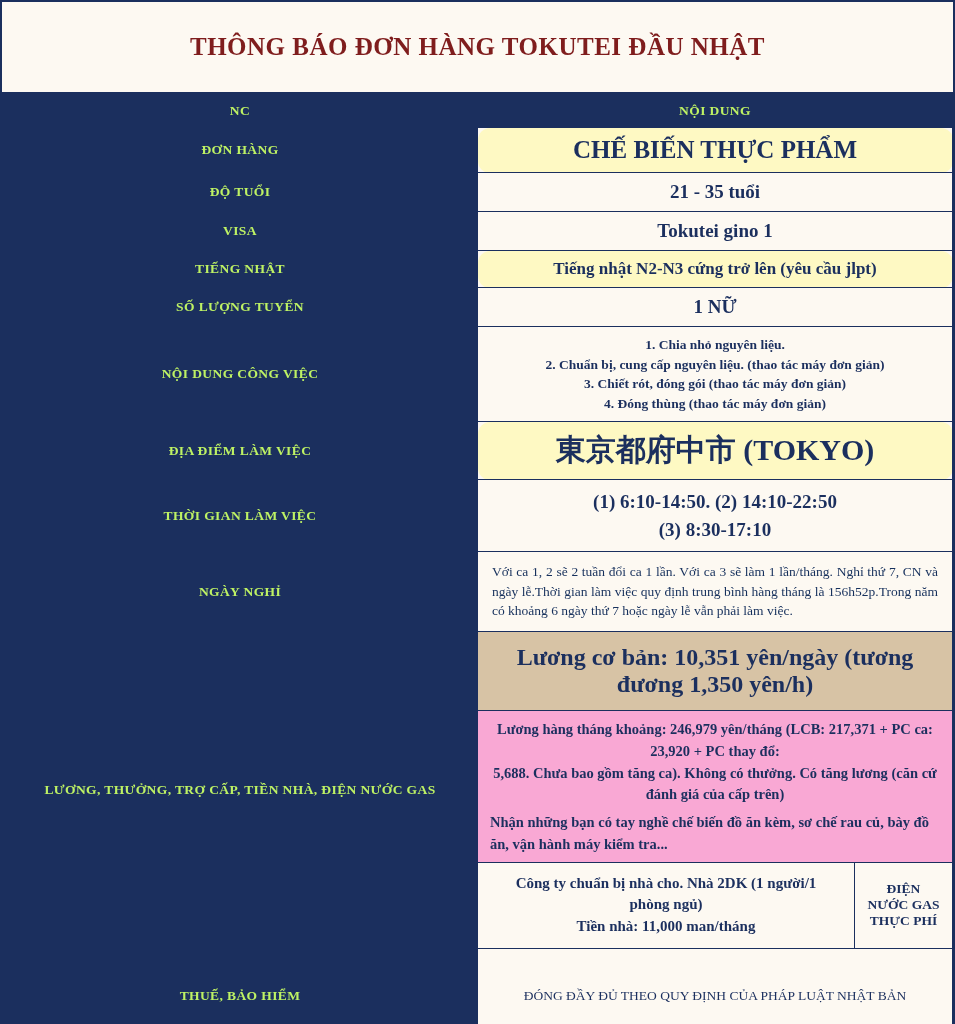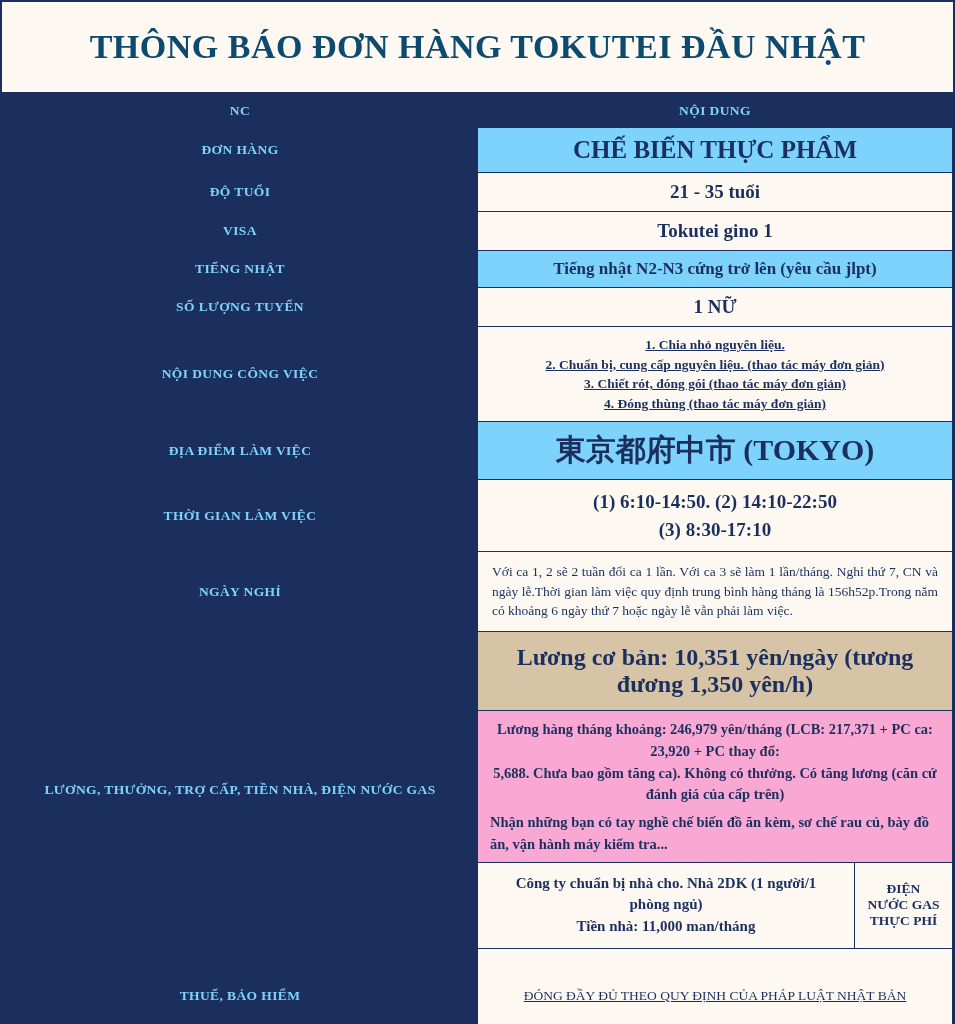--- a/index.html
+++ b/index.html
@@ -20,64 +20,64 @@
   }
   .title-bar {
     height: 90px;
     display: flex;
     align-items: center;
     justify-content: center;
     background: #fdf9f2;
     border-bottom: 2px solid #1b2f5e;
   }
   .title-bar .title {
-    font-size: 34px;
+    font-size: 25px;
     font-weight: bold;
     letter-spacing: 0.5px;
-    color: #0c4a6e;
+    color: #7f1d1d;
     text-align: center;
   }
   table.main {
     width: 100%;
     border-collapse: collapse;
     table-layout: fixed;
   }
   table.main td {
     border: 1px solid #1b2f5e;
     vertical-align: middle;
   }
   .lbl {
     width: 220px;
     background: #1b2f5e;
-    color: #7dd3fc;
+    color: #bef264;
     font-weight: bold;
     text-align: center;
     font-size: 13.5px;
     letter-spacing: 0.4px;
     padding: 8px 4px;
   }
   .val {
     text-align: center;
     padding: 8px 10px;
     font-size: 14px;
     color: #1b2f5e;
   }
   .cream { background: #fdf9f2; }
-  .tan   { background: #7dd3fc; }
+  .tan   { background: #fef9c3; border-radius: 12px; }
   .big {
     font-size: 25px;
     font-weight: bold;
   }
   .jp {
     font-size: 30px;
     font-weight: bold;
   }
   .bold { font-weight: bold; }
   .mid { font-size: 19px; }
-  .small { font-size: 13.5px; text-decoration: underline; }
+  .small { font-size: 13.5px; }
   .just {
     text-align: justify;
     padding: 10px 14px;
     line-height: 1.45;
     font-size: 13.5px;
     border-radius: 6px;
   }
   .lines div { line-height: 1.45; }
   .pay-block { padding: 0; }
   .pay-head {

